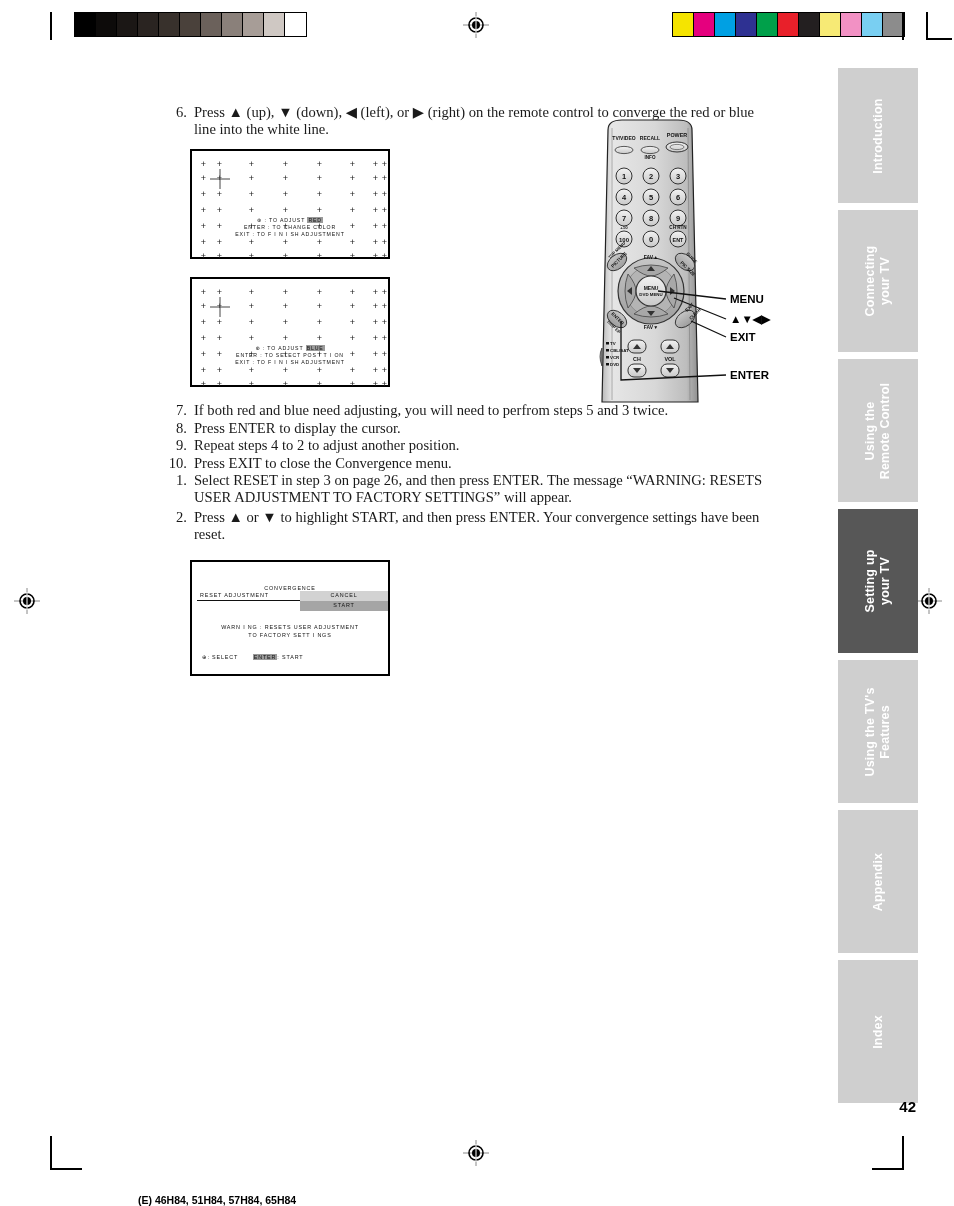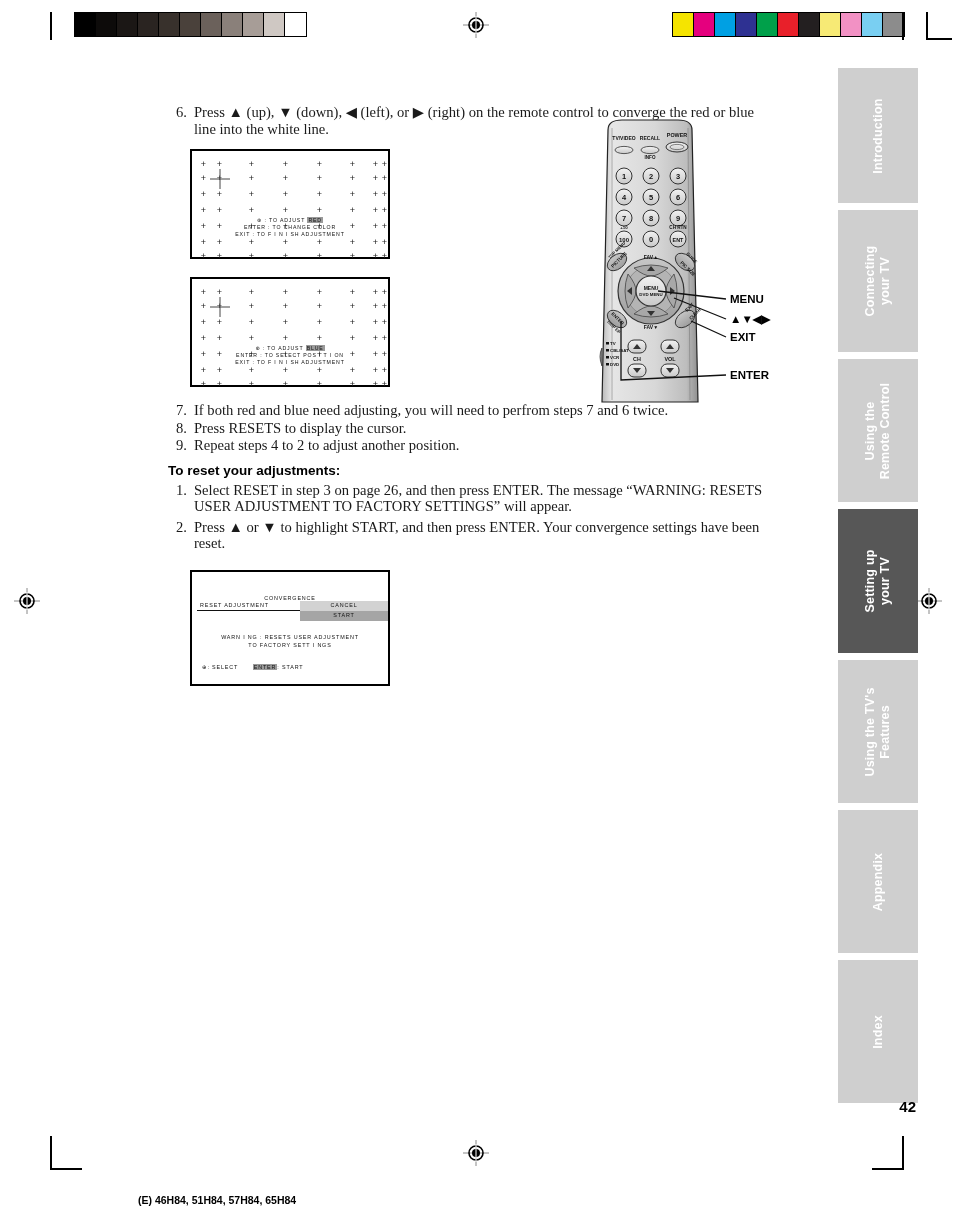--- a/index.html
+++ b/index.html
@@ -379,33 +379,36 @@
       <span>ENTER</span><span> : TO SELECT  POS I T I ON</span>
     </div>
     <div class="osdtext" style="top:80px; text-align:center;">
       <span>EXIT</span><span>  : TO F I N I SH  ADJUSTMENT</span>
     </div>
   </div>
 
   <ol class="steps" style="margin-top:15px;">
     <li class="step">
       <span class="num">7.</span>
-      <span class="txt">If  both red and blue need adjusting, you will need to perfrom steps 7 and 6 twice.</span>
+      <span class="txt">If  both red and blue need adjusting, you will need to perfrom steps 5 and 3 twice.</span>
     </li>
     <li class="step">
       <span class="num">8.</span>
-      <span class="txt">Press RESETS to display the cursor.</span>
+      <span class="txt">Press ENTER to display the cursor.</span>
     </li>
     <li class="step">
       <span class="num">9.</span>
       <span class="txt">Repeat steps 4 to 2 to adjust another position.</span>
     </li>
+    <li class="step">
+      <span class="num">10.</span>
+      <span class="txt">Press EXIT to close the Convergence menu.</span>
+    </li>
   </ol>
 
-  <div class="sectionhead">To reset your adjustments:</div>
 
   <ol class="steps">
     <li class="step">
       <span class="num">1.</span>
       <span class="txt">Select RESET in step 3 on page 26, and then press ENTER. The message “WARNING: RESETS USER ADJUSTMENT TO FACTORY SETTINGS” will appear.</span>
     </li>
     <li class="step" style="margin-top:4px;">
       <span class="num">2.</span>
       <span class="txt">Press ▲ or ▼ to highlight START, and then press ENTER. Your convergence settings have been reset.</span>
     </li>

